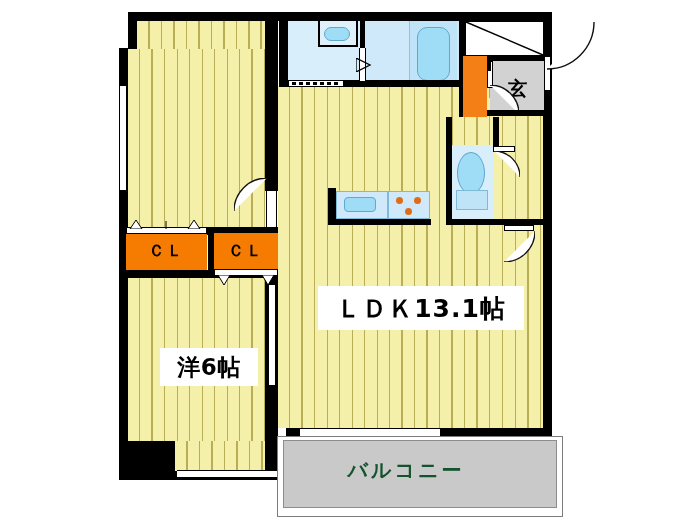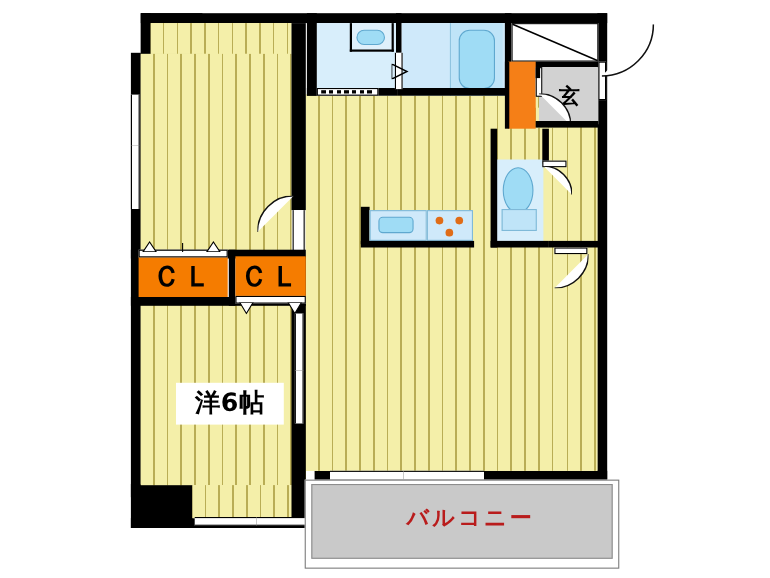--- a/index.html
+++ b/index.html
@@ -31,21 +31,21 @@
   
   .label{
     position:absolute;background:#ffffff;color:#000;
     font-weight:700;letter-spacing:0.5px;white-space:nowrap;
     display:flex;align-items:center;justify-content:center;
     line-height:1;
   }
   .lbl-room{font-size:23px;padding:3px 4px;}
   .lbl-ldk{font-size:25px;padding:4px 5px;letter-spacing:1px;}
   .lbl-cl{
-    position:absolute;color:#000;font-size:26px;font-weight:700;
+    position:absolute;color:#000;font-size:16px;font-weight:700;
     display:flex;align-items:center;justify-content:center;
     letter-spacing:2px;background:transparent;
   }
   .lbl-gen{font-size:19px;padding:1px 2px;background:transparent;font-weight:700;}
   .lbl-balcony{font-size:20px;letter-spacing:3px;background:transparent;padding:0;}
 </style>
 </head>
 <body>
 
 <div id="plan">
@@ -184,17 +184,18 @@
   <div class="abs winv" style="left:268px;top:337px;width:8px;height:48px;"></div>
 
   <div class="abs win" style="left:177px;top:470px;width:56px;height:8px;"></div>
   <div class="abs win" style="left:233px;top:470px;width:56px;height:8px;"></div>
 
   <div class="abs win" style="left:300px;top:428px;width:67px;height:9px;"></div>
   <div class="abs win" style="left:367px;top:428px;width:73px;height:9px;"></div>
 
   <div class="abs" style="left:277px;top:436px;width:286px;height:81px;background:#ffffff;border:1.5px solid #7c7c7c;"></div>
   <div class="abs gray" style="left:283px;top:440px;width:274px;height:68px;border:1.3px solid #8d8d8d;"></div>
-  <div class="label lbl-balcony" style="left:338px;top:455px;width:180px;height:30px;color:#b91c1c;">バルコニー</div>
+  <div class="label lbl-balcony" style="left:316px;top:455px;width:180px;height:30px;color:#14532d;">バルコニー</div>
 
   <div class="label lbl-room" style="left:160px;top:348px;width:90px;height:32px;">洋6帖</div>
+  <div class="label lbl-ldk" style="left:318px;top:286px;width:196px;height:36px;">ＬＤＫ13.1帖</div>
 
 </div>
 
 </body></html>

